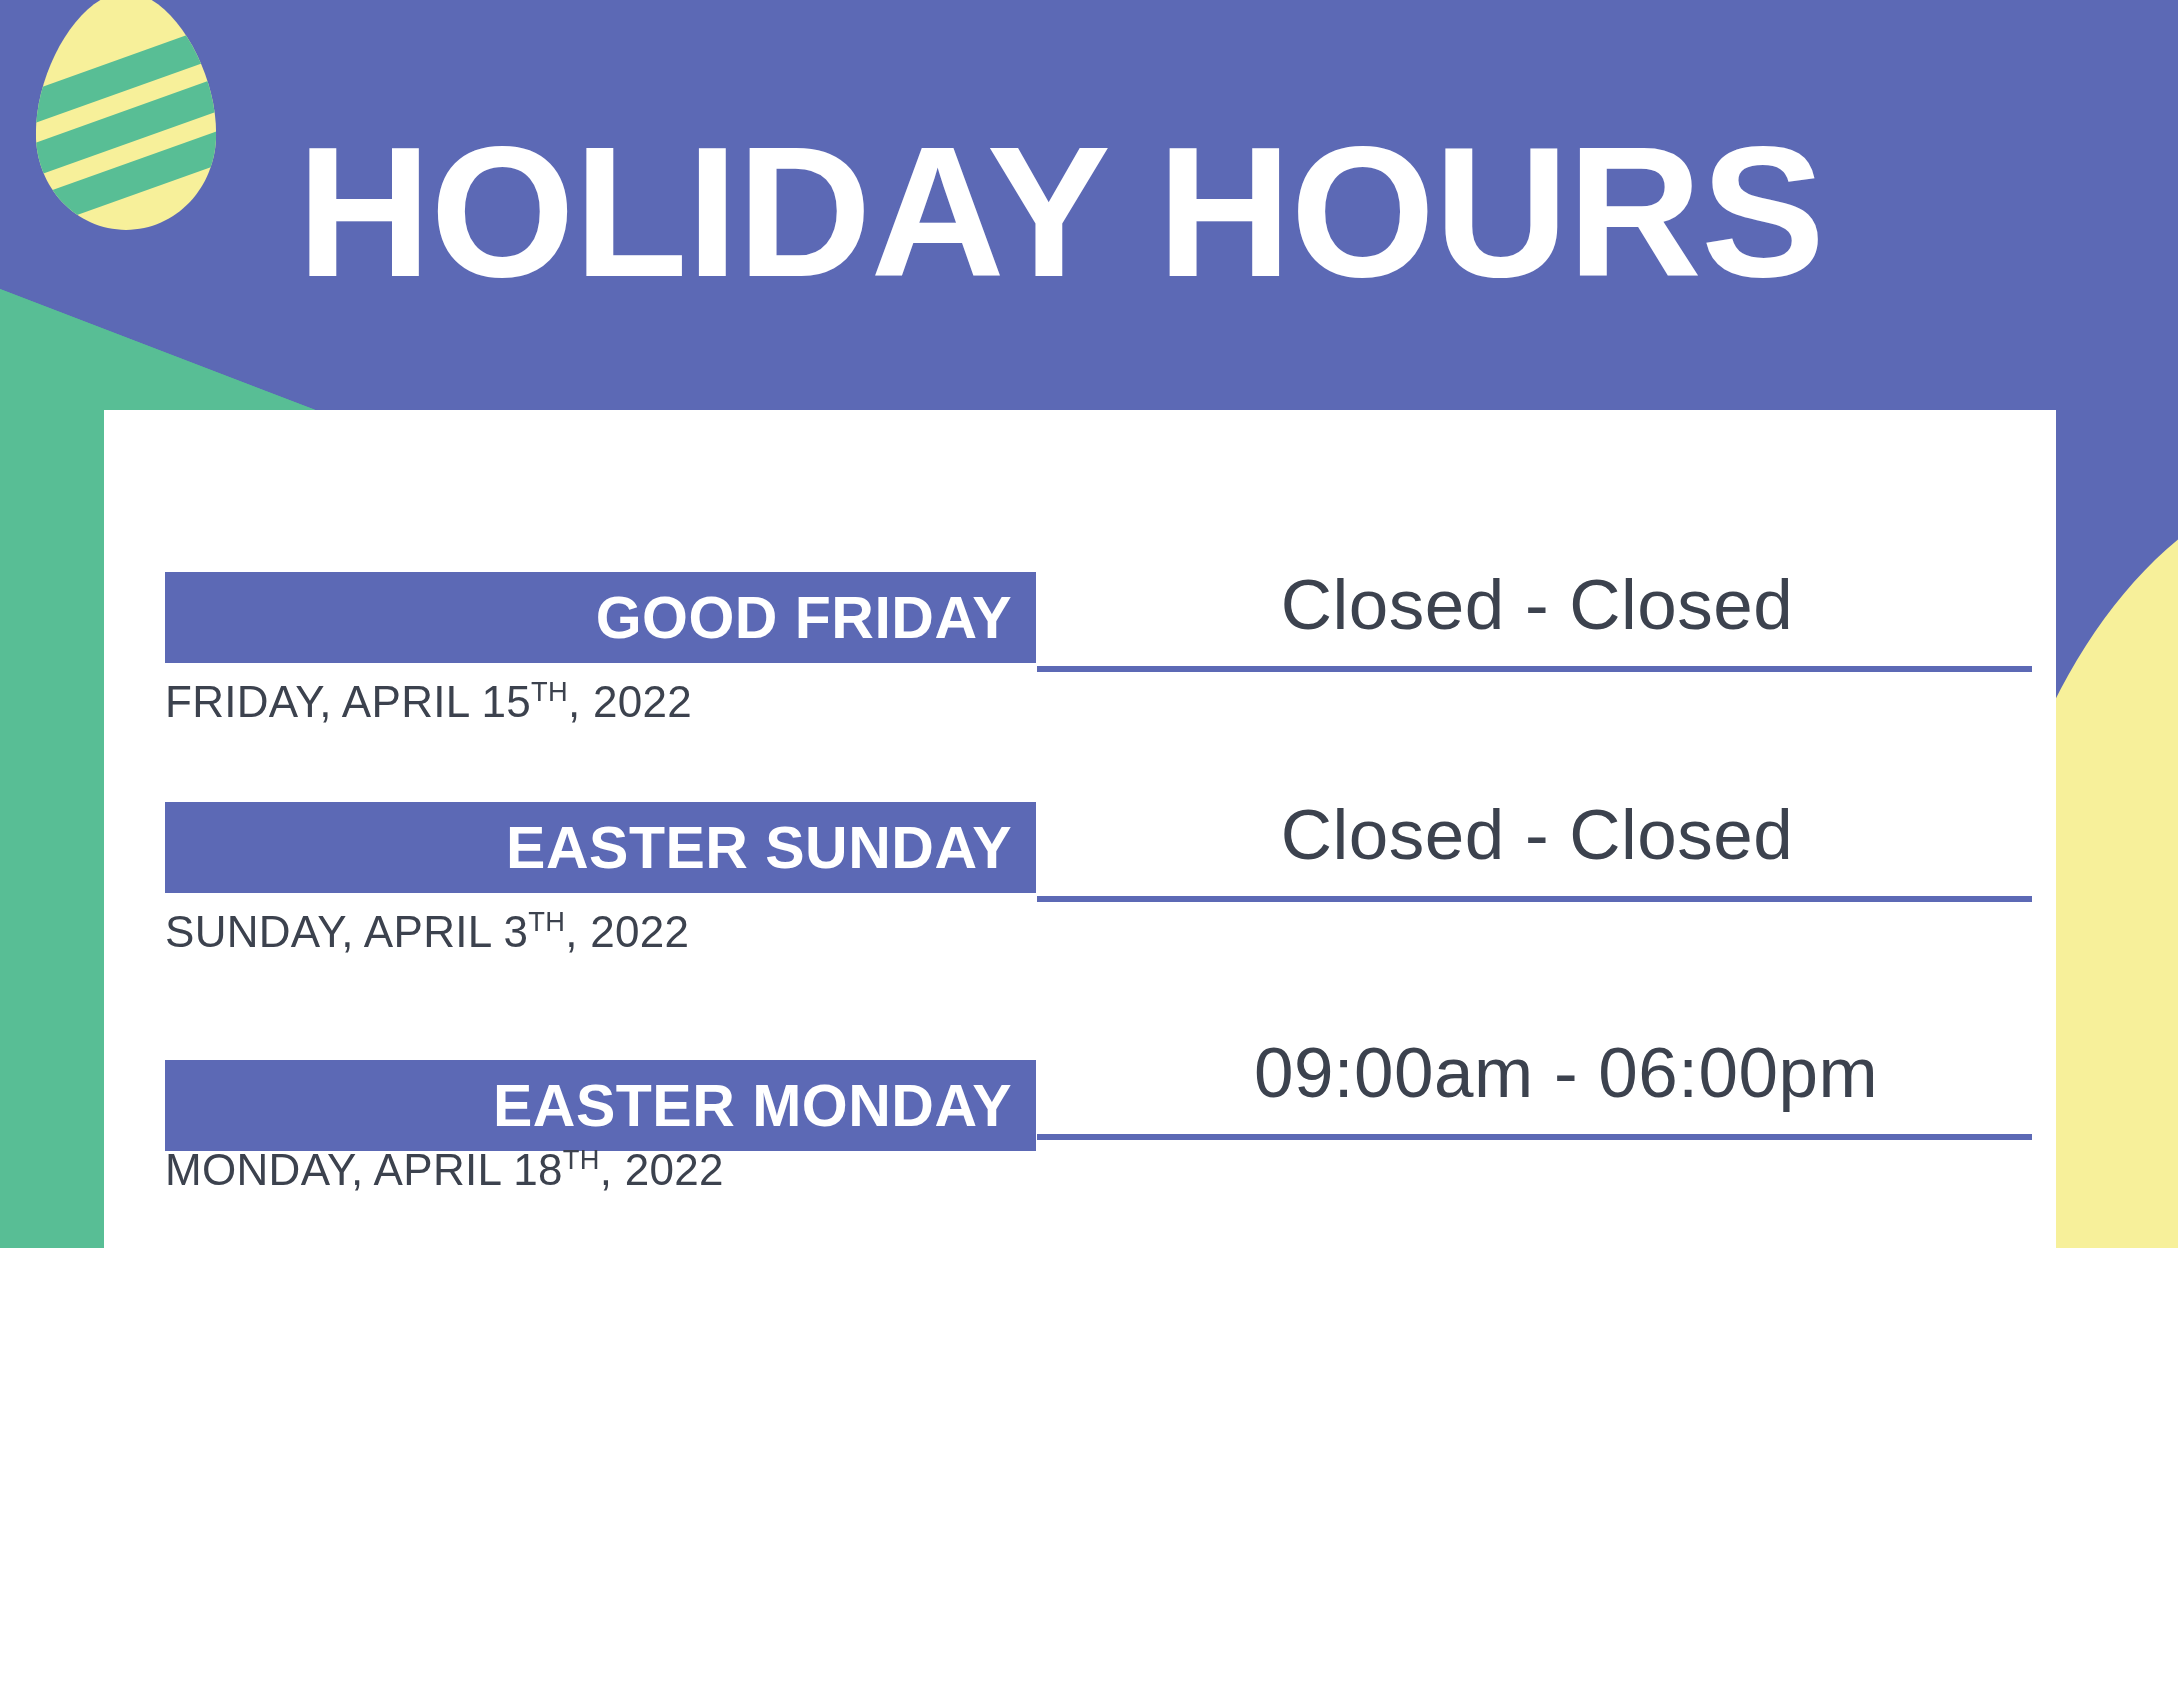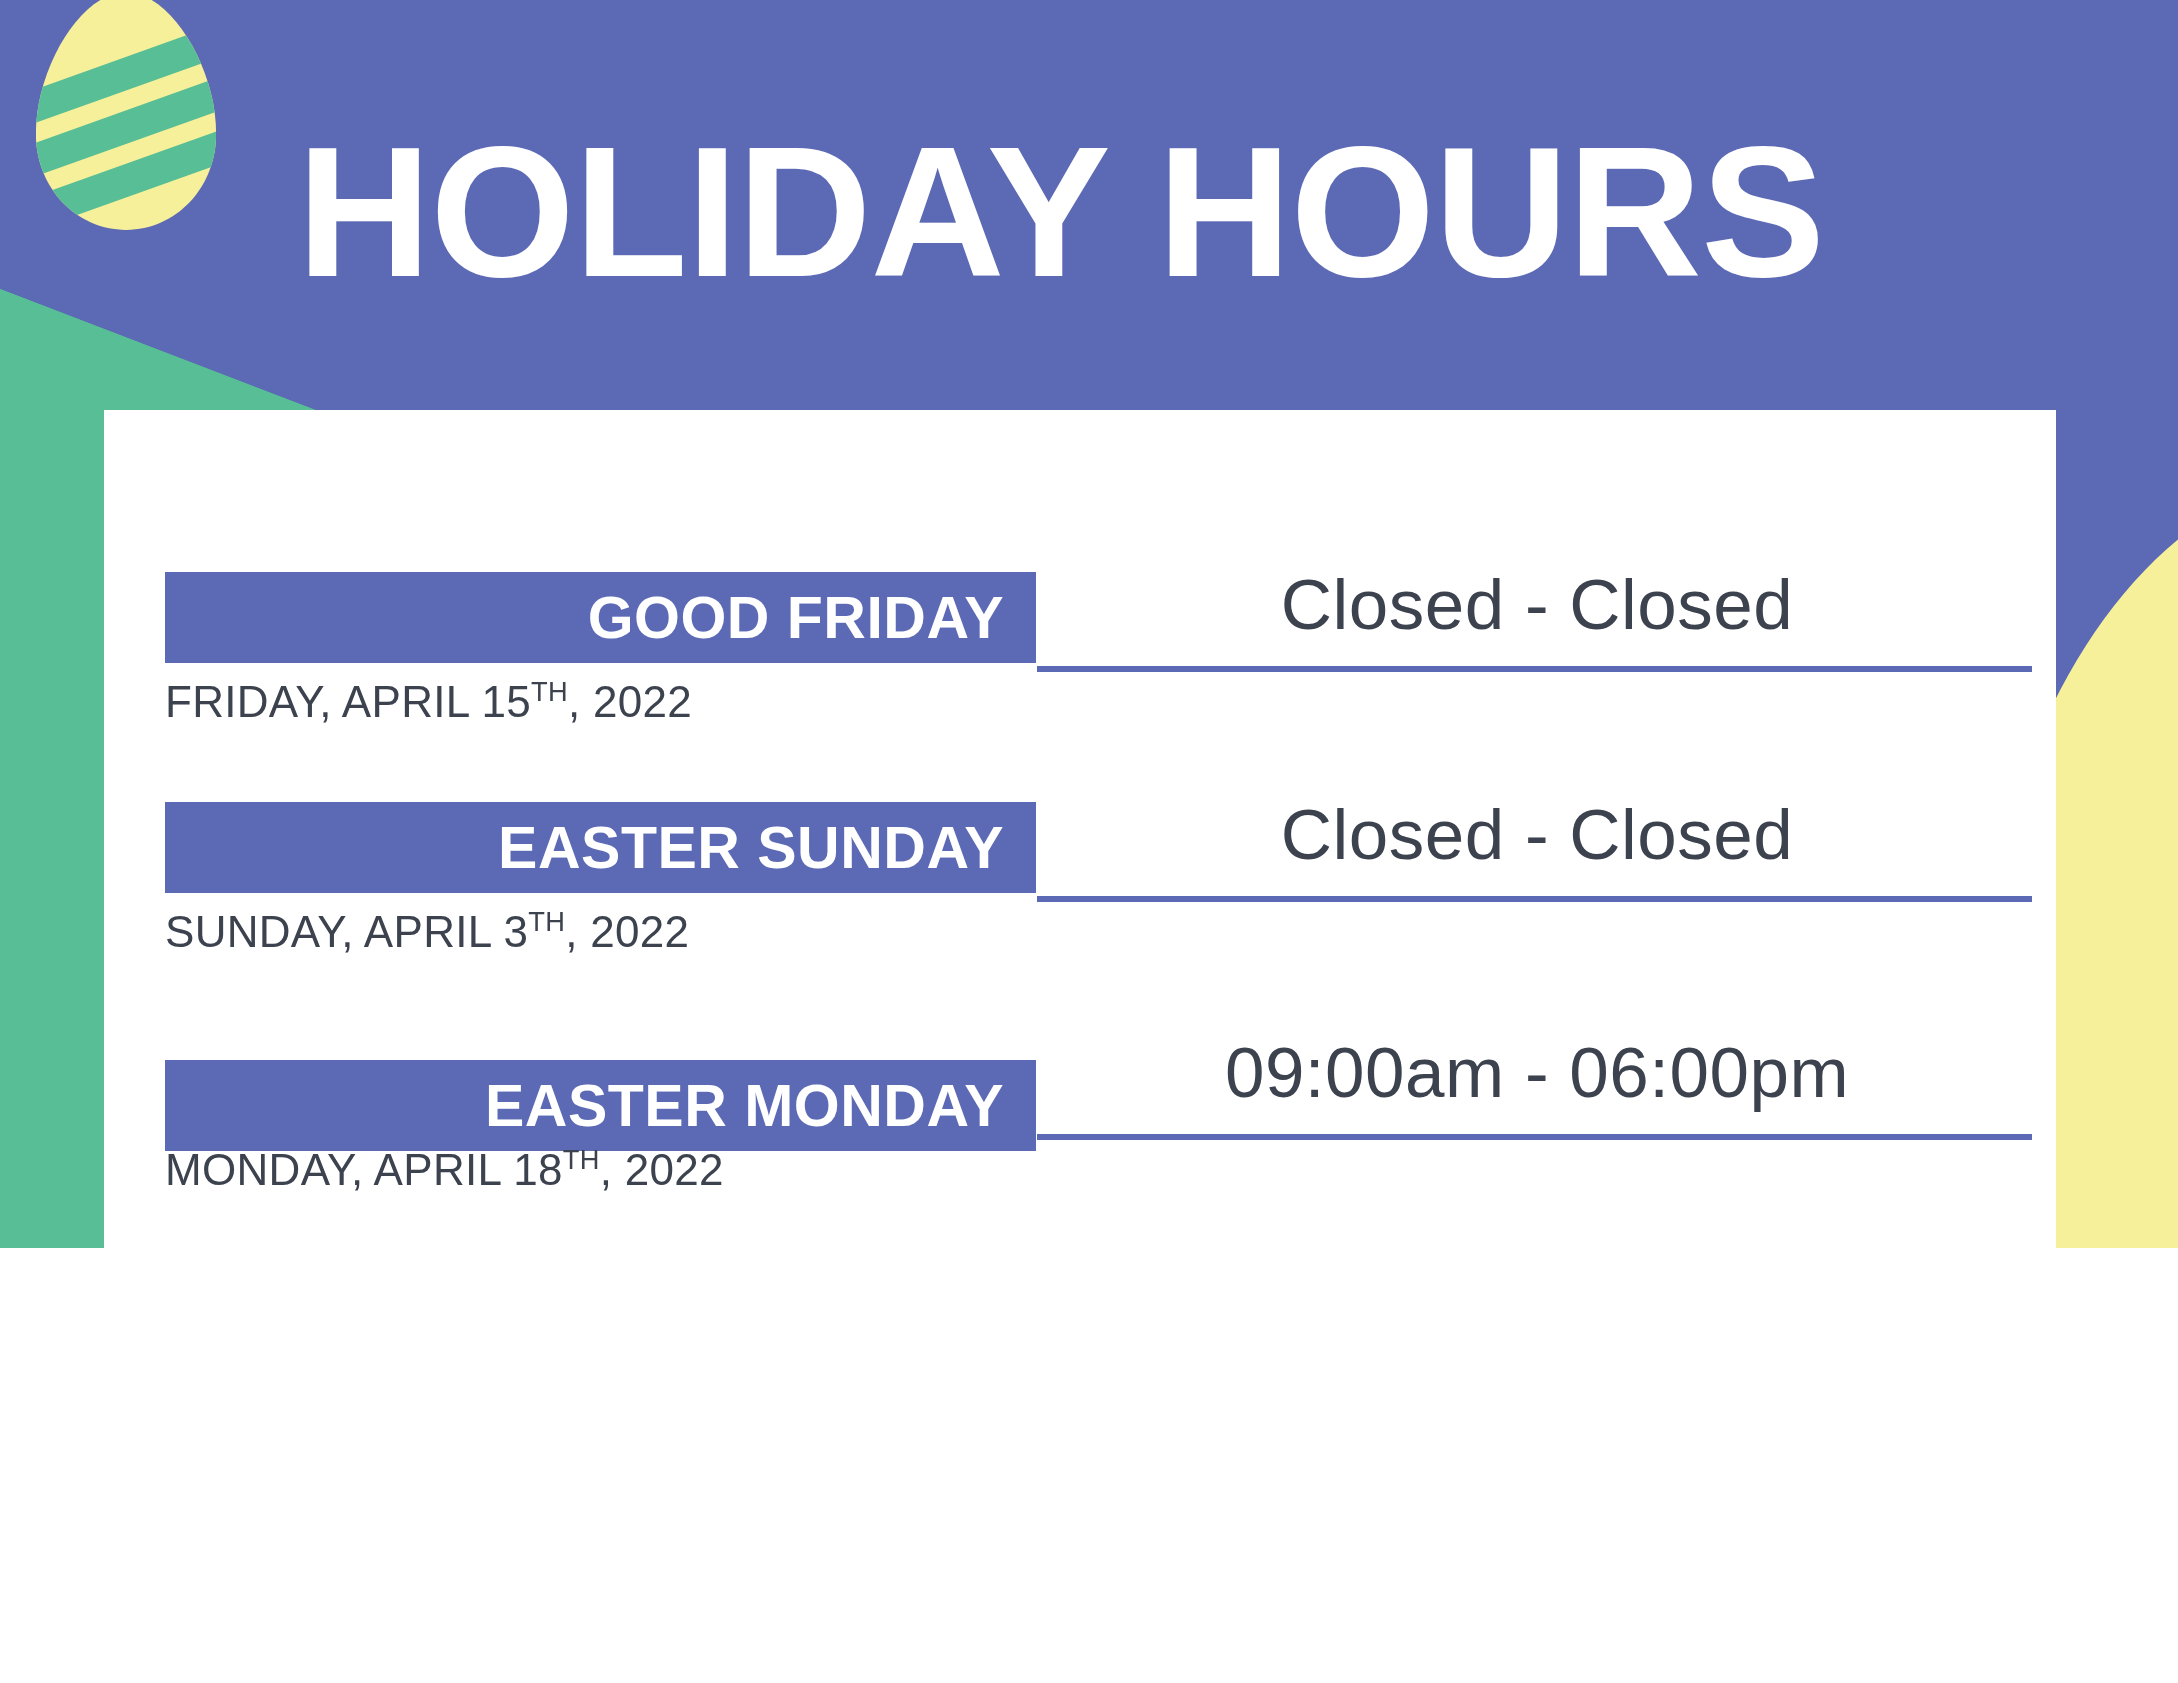--- a/index.html
+++ b/index.html
@@ -57,21 +57,21 @@
     left:61px;
     width:871px;
     height:91px;
     background:#5C69B5;
     color:#FFFFFF;
     font-size:59px;
     font-weight:bold;
     display:flex;
     align-items:center;
     justify-content:flex-end;
-    padding-right:32px;
+    padding-right:24px;
     box-sizing:border-box;
     letter-spacing:0.5px;
   }
   .row-date{
     position:absolute;
     left:61px;
     width:871px;
     color:#3C424E;
     font-size:44px;
     letter-spacing:0.3px;
@@ -198,21 +198,21 @@
     <div class="row">
       <div class="label-band" style="top:392px;">EASTER SUNDAY</div>
       <div class="row-date" style="top:497px;"><span>SUNDAY, APRIL 3</span><sup>TH</sup><span>, 2022</span></div>
       <div class="hours" style="top:384px;">Closed - Closed</div>
       <div class="hours-rule" style="top:486px;"></div>
     </div>
 
     <div class="row">
       <div class="label-band" style="top:630px;margin-top:20px;">EASTER MONDAY</div>
       <div class="row-date" style="top:735px;"><span>MONDAY, APRIL 18</span><sup>TH</sup><span>, 2022</span></div>
-      <div class="hours" style="top:622px;">09:00am - 06:00pm</div>
+      <div class="hours" style="top:622px;padding-left:29px;">09:00am - 06:00pm</div>
       <div class="hours-rule" style="top:724px;"></div>
     </div>
 
   </div>
 
 
 </div>
 
 
 </body></html>

